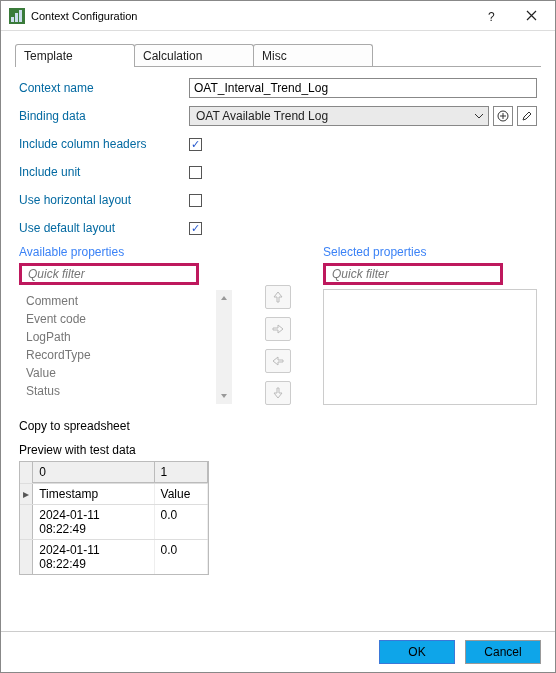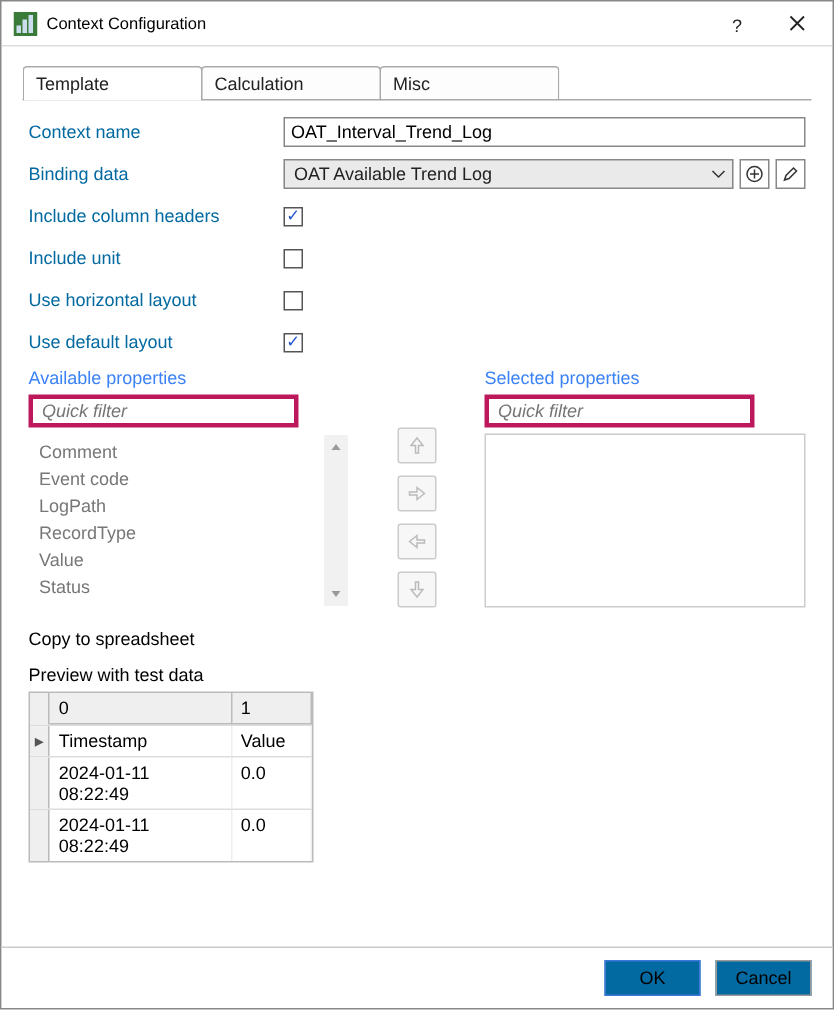--- a/index.html
+++ b/index.html
@@ -41,21 +41,21 @@
   .preview-lbl { margin-top: 10px; margin-bottom: 4px; }
   .preview-table { border: 1px solid #bbb; width: 190px; }
   .preview-table .hdr { display: flex; background: #efefef; }
   .preview-table .hdr .cell { border-right: 1px solid #bbb; border-bottom: 1px solid #bbb; padding: 3px 6px; }
   .preview-table .r { display: flex; border-top: 1px solid #ddd; }
   .preview-table .r .cell { padding: 3px 6px; border-right: 1px solid #eee; }
   .c0 { width: 128px; }
   .c1 { width: 56px; }
   .row-ind { width: 14px; border-right: 1px solid #bbb; background: #efefef; display: flex; align-items: center; justify-content: center; color: #555; }
   .footer { position: absolute; left: 0; right: 0; bottom: 0; border-top: 1px solid #ccc; padding: 8px 14px; display: flex; justify-content: flex-end; gap: 10px; background: #fff; }
-  .btn { width: 64px; height: 24px; border: 1px solid #999; background: #0369a1; display: flex; align-items: center; justify-content: center; border-radius: 0; }
+  .btn { width: 76px; height: 24px; border: 1px solid #999; background: #0ea5e9; display: flex; align-items: center; justify-content: center; border-radius: 0; }
   .btn.primary { border: 1px solid #3b78d8; }
   svg { display: block; }
 </style>
 </head>
 <body>
 
 <div class="titlebar">
   <span class="app-icon">
     <svg width="16" height="16" viewBox="0 0 16 16">
         <rect x="0" y="0" width="16" height="16" fill="#3a7b3a"></rect>

